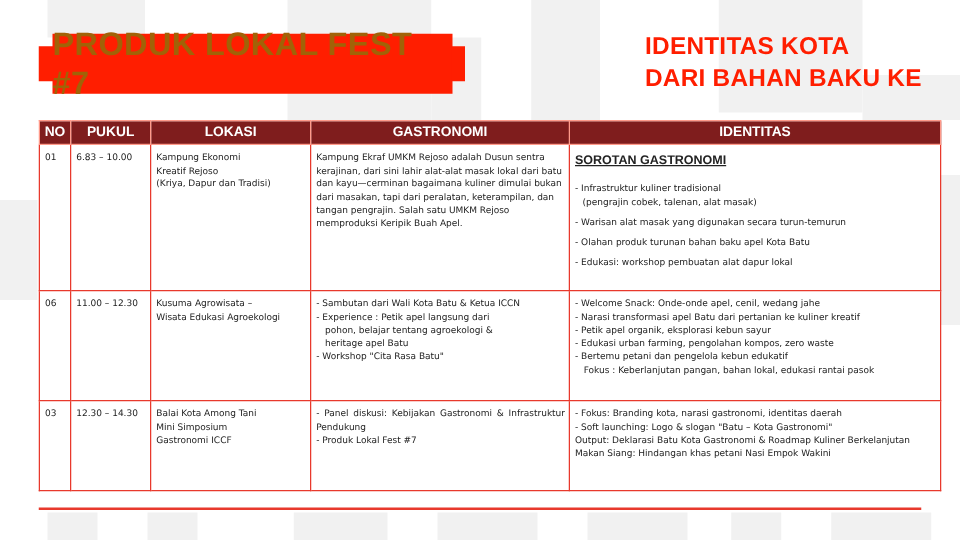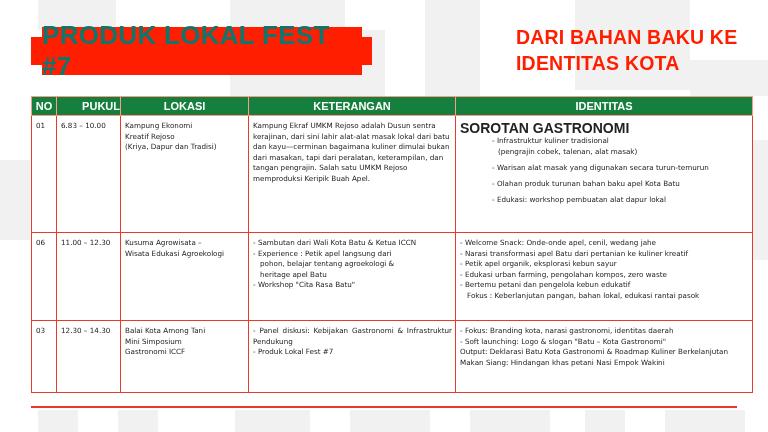--- a/index.html
+++ b/index.html
@@ -5,43 +5,43 @@
   * { margin: 0; padding: 0; box-sizing: border-box; }
   html, body { width: 768px; height: 432px; overflow: hidden; background: #ffffff; }
   body { position: relative; font-family: "DejaVu Sans", sans-serif; color: #1a1a1a; }
 
   .bg-block { position: absolute; background: #f1f1f1; z-index: 0; }
 
   .banner { position: absolute; left: 42px; top: 27px; width: 320px; height: 48px; background: #ff1e00; z-index: 2; }
   .banner-tab-l { position: absolute; left: 31px; top: 37px; width: 12px; height: 28px; background: #ff1e00; z-index: 2; }
   .banner-tab-r { position: absolute; left: 361px; top: 37px; width: 11px; height: 28px; background: #ff1e00; z-index: 2; }
   .banner-text { position: absolute; left: 42px; top: 27px; width: 320px; height: 48px; display: flex; align-items: center; justify-content: center;
-    color: #0f766e; font-family: "Liberation Sans", sans-serif; font-weight: bold; font-size: 26px; letter-spacing: 0.3px; z-index: 3; }
+    color: #a16207; font-family: "Liberation Sans", sans-serif; font-weight: bold; font-size: 26px; letter-spacing: 0.3px; z-index: 3; }
 
   .subtitle { position: absolute; left: 516px; top: 24px; width: 240px; color: #ff1e00; font-family: "Liberation Sans", sans-serif;
     font-weight: bold; font-size: 19.5px; line-height: 26px; z-index: 3; letter-spacing: 0.2px; }
 
   .table-wrap { position: absolute; left: 31px; top: 96px; width: 721px; z-index: 2; }
   table { border-collapse: collapse; width: 721px; table-layout: fixed; }
-  th { background: #15803d; color: #ffffff; font-family: "Liberation Sans", sans-serif; font-weight: bold; font-size: 11px;
+  th { background: #7f1d1d; color: #ffffff; font-family: "Liberation Sans", sans-serif; font-weight: bold; font-size: 11px;
     height: 19px; border: 1px solid #ff9a8a; text-align: center; padding: 0; }
   td { border: 1.5px solid #e8392c; vertical-align: top; font-size: 7.2px; line-height: 10.6px; padding: 5px 3px 2px 4px; color: #222; }
   .c-no { width: 25px; }
-  .c-pukul { width: 64px; text-align: right; }
+  .c-pukul { width: 64px; }
   .c-lokasi { width: 128px; margin-top: 18px; }
   .c-desk { width: 207px; }
   .c-ket { width: 297px; }
 
   .row1 td { height: 117px; }
   .row2 td { height: 88px; }
   .row3 td { height: 72px; }
 
   .justify { text-align: justify; }
-  .sorotan-title { font-family: "Liberation Sans", sans-serif; font-weight: bold; font-size: 14px; line-height: 13px; margin-top: 1px; margin-bottom: 1px; }
-  .ket-item { margin-bottom: 5.4px; margin-left: 32px; }
+  .sorotan-title { font-family: "Liberation Sans", sans-serif; font-weight: bold; font-size: 10px; line-height: 13px; margin-top: 1px; margin-bottom: 11px; text-decoration: underline; }
+  .ket-item { margin-bottom: 5.4px; }
   .indent { padding-left: 6px; }
   .indent2 { padding-left: 7px; }
 
   .bottom-line { position: absolute; left: 31px; top: 406px; width: 706px; height: 2px; background: #e8392c; z-index: 2; }
 </style>
 </head>
 <body>
 
 <div class="bg-block" style="left:38px;top:0;width:78px;height:30px;"></div>
 <div class="bg-block" style="left:230px;top:0;width:115px;height:96px;"></div>
@@ -58,32 +58,32 @@
 <div class="bg-block" style="left:470px;top:410px;width:80px;height:22px;"></div>
 <div class="bg-block" style="left:585px;top:410px;width:40px;height:22px;"></div>
 <div class="bg-block" style="left:665px;top:410px;width:80px;height:22px;"></div>
 
 <div class="banner-tab-l"></div>
 <div class="banner"></div>
 <div class="banner-tab-r"></div>
 <div class="banner-text">PRODUK LOKAL FEST #7</div>
 
 <div class="subtitle">
+  <div>IDENTITAS KOTA</div>
   <div>DARI BAHAN BAKU KE</div>
-  <div>IDENTITAS KOTA</div>
 </div>
 
 <div class="table-wrap">
   <table>
     <thead>
       <tr>
         <th class="c-no">NO</th>
         <th class="c-pukul">PUKUL</th>
         <th class="c-lokasi">LOKASI</th>
-        <th class="c-desk">KETERANGAN</th>
+        <th class="c-desk">GASTRONOMI</th>
         <th class="c-ket">IDENTITAS</th>
       </tr>
     </thead>
     <tbody>
 
       <tr class="row1">
         <td>01</td>
         <td>6.83 – 10.00</td>
         <td>
           <div>Kampung Ekonomi</div>

